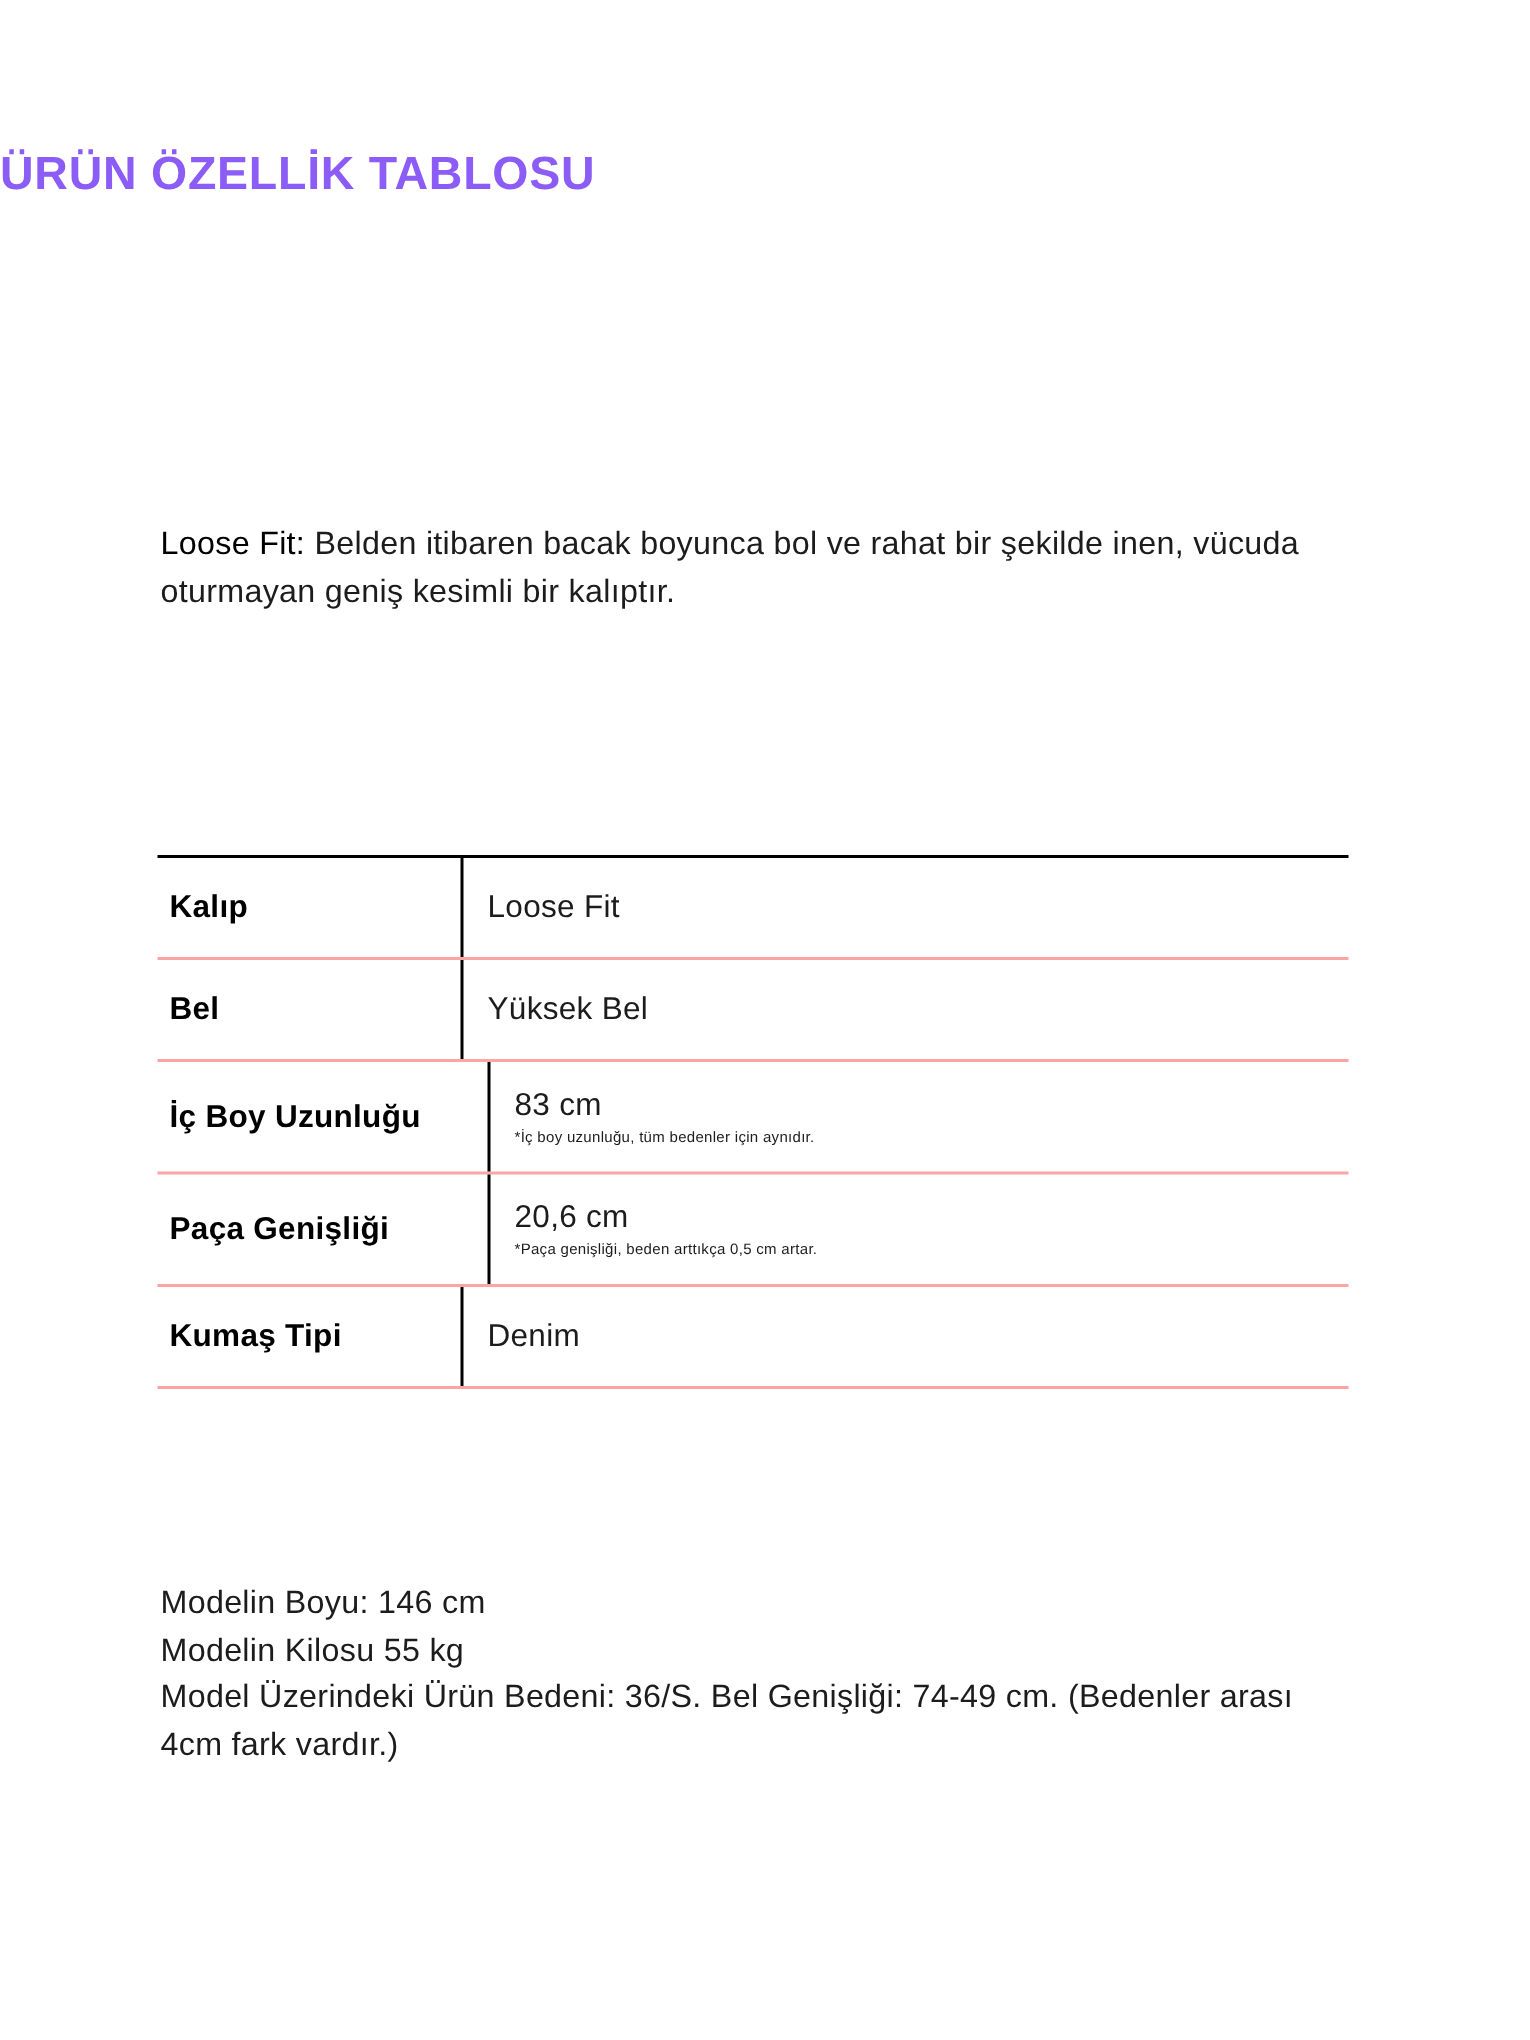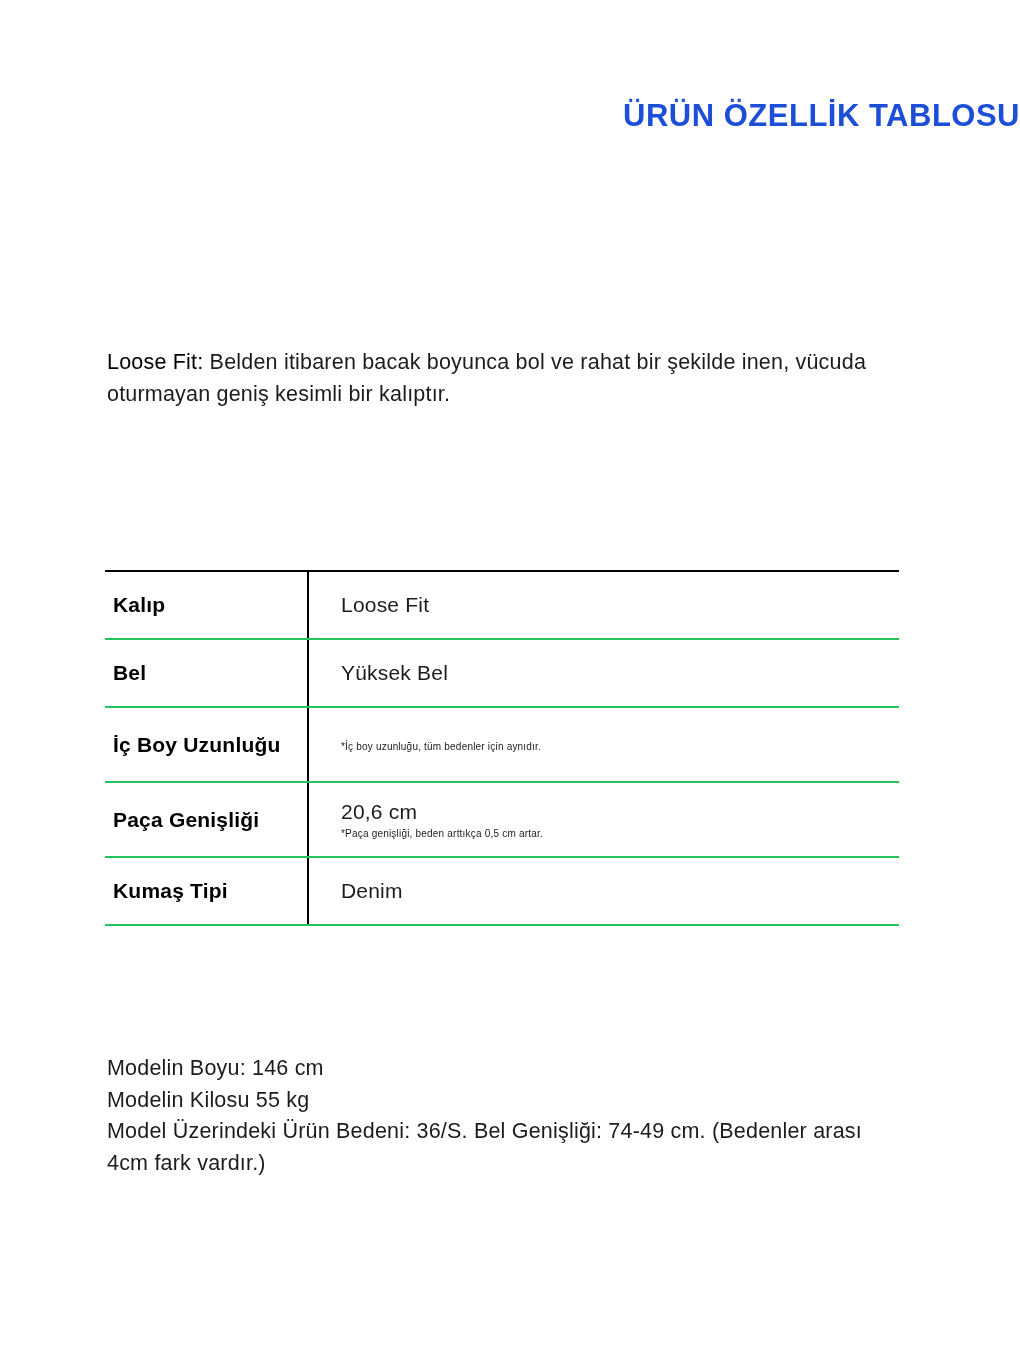--- a/index.html
+++ b/index.html
@@ -16,25 +16,25 @@
     height: 1360px;
     background: #ffffff;
     overflow: hidden;
   }
   .title {
     position: absolute;
     top: 98px;
     left: 0;
     width: 100%;
     margin: 0;
-    text-align: right;
+    text-align: left;
     font-size: 31px;
     font-weight: 800;
     letter-spacing: 0.5px;
-    color: #1d4ed8;
+    color: #8b5cf6;
   }
   .desc {
     position: absolute;
     top: 347px;
     left: 107px;
     width: 785px;
     margin: 0;
     font-size: 21.5px;
     line-height: 31.5px;
     letter-spacing: 0.2px;
@@ -44,37 +44,37 @@
   .spec-table {
     position: absolute;
     top: 570px;
     left: 105px;
     width: 794px;
     border-top: 2px solid #000;
   }
   .row {
     display: flex;
     align-items: center;
-    border-bottom: 2px solid #22c55e;
+    border-bottom: 2px solid #fca5a5;
     min-height: 68px;
   }
-  .row.has-note { min-height: 75px; }
+  .row.has-note { min-height: 75px; gap: 18px; }
   .cell-label {
     width: 202px;
     padding: 8px;
     font-weight: 800;
     font-size: 21px;
     letter-spacing: 0.2px;
     color: #000;
   }
   .cell-value {
     flex: 1;
     align-self: stretch;
     border-left: 2px solid #000;
-    padding: 8px 10px 8px 32px;
+    padding: 8px 10px 8px 16px;
     display: flex;
     flex-direction: column;
     justify-content: center;
   }
   .value-text {
     font-size: 21px;
     letter-spacing: 0.2px;
     color: #1c1c1c;
   }
   .note-text {
@@ -118,20 +118,21 @@
     <div class="row">
       <div class="cell-label">Bel</div>
       <div class="cell-value">
         <div class="value-text">Yüksek Bel</div>
       </div>
     </div>
 
     <div class="row has-note">
       <div class="cell-label">İç Boy Uzunluğu</div>
       <div class="cell-value">
+        <div class="value-text">83 cm</div>
         <div class="note-text">*İç boy uzunluğu, tüm bedenler için aynıdır.</div>
       </div>
     </div>
 
     <div class="row has-note">
       <div class="cell-label">Paça Genişliği</div>
       <div class="cell-value">
         <div class="value-text">20,6 cm</div>
         <div class="note-text">*Paça genişliği, beden arttıkça 0,5 cm artar.</div>
       </div>

